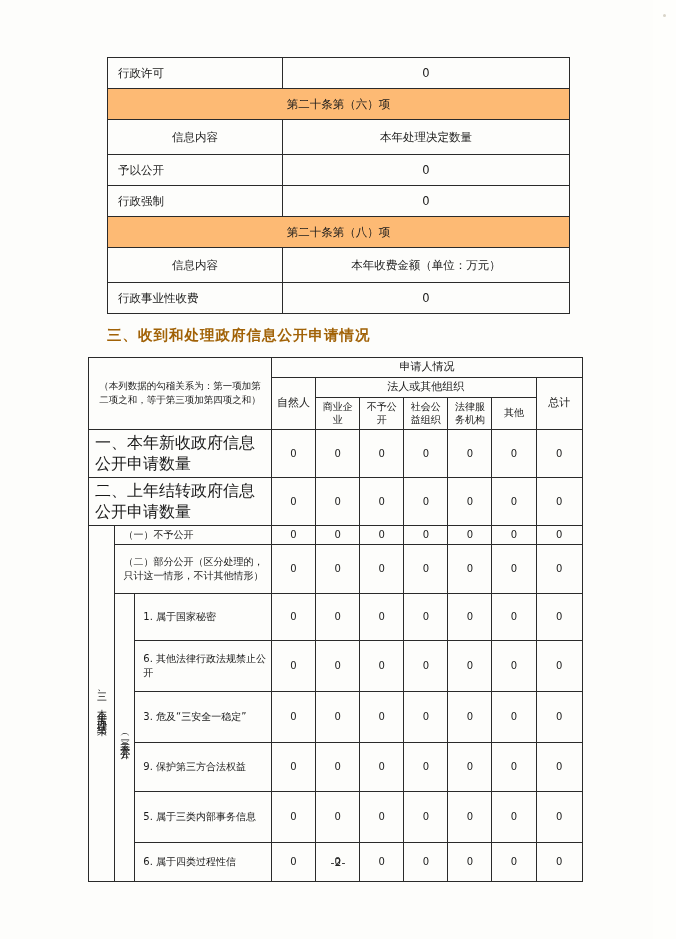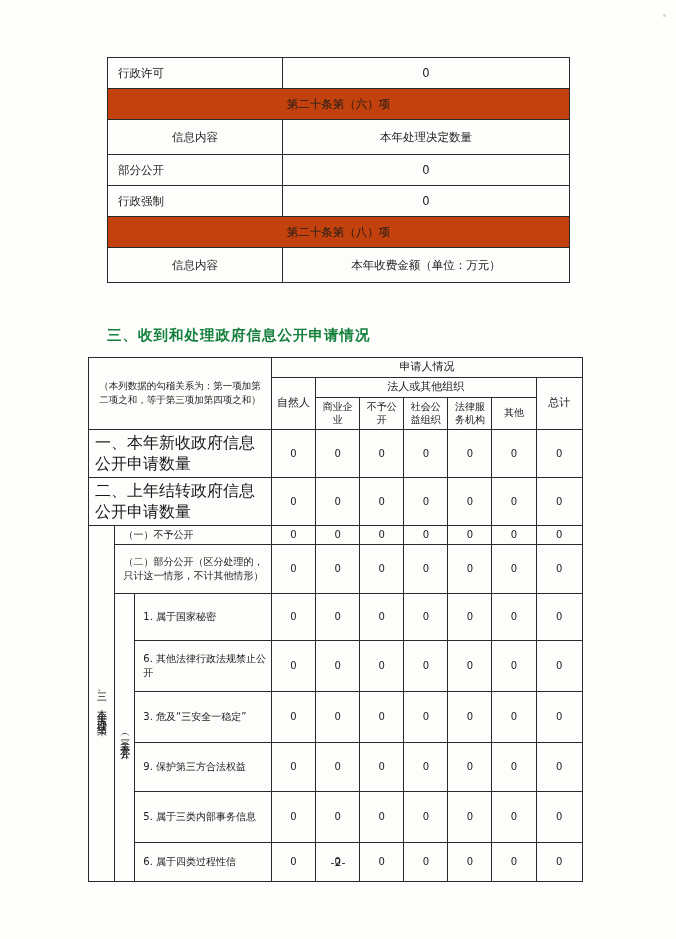--- a/index.html
+++ b/index.html
@@ -50,42 +50,42 @@
     vertical-align: middle;
   }
   .tbl-top td.label {
     text-align: left;
     padding-left: 10px;
   }
   .tbl-top td.val {
     text-align: center;
   }
   .tbl-top td.section {
-    background: #c2410c;
+    background: #fdba74;
     text-align: center;
     font-size: 11.5px;
   }
   .tbl-top td.hdr {
     text-align: center;
     font-size: 11.5px;
   }
   .tbl-top td.tall {
     height: 34px;
     font-family: Liberation Serif, serif;
   }
 
   
   .heading {
     position: absolute;
     left: 107px;
     top: 326px;
     font-size: 14.5px;
     font-weight: bold;
     letter-spacing: 1px;
-    color: #15803d;
+    color: #a16207;
     font-family: "DejaVu Sans", "Liberation Sans", sans-serif;
   }
 
   
   .tbl-main {
     position: absolute;
     left: 88px;
     top: 357px;
     width: 495px;
   }
@@ -165,33 +165,37 @@
         <td class="val">0</td>
       </tr>
       <tr>
         <td class="section" colspan="2">第二十条第（六）项</td>
       </tr>
       <tr>
         <td class="hdr tall">信息内容</td>
         <td class="hdr tall">本年处理决定数量</td>
       </tr>
       <tr>
-        <td class="label">部分公开</td>
+        <td class="label">予以公开</td>
         <td class="val">0</td>
       </tr>
       <tr>
         <td class="label">行政强制</td>
         <td class="val">0</td>
       </tr>
       <tr>
         <td class="section" colspan="2">第二十条第（八）项</td>
       </tr>
       <tr>
         <td class="hdr tall">信息内容</td>
         <td class="hdr tall">本年收费金额（单位：万元）</td>
+      </tr>
+      <tr>
+        <td class="label">行政事业性收费</td>
+        <td class="val">0</td>
       </tr>
     </tbody>
   </table>
 
   <div class="heading">三、收到和处理政府信息公开申请情况</div>
 
   <table class="tbl-main">
     <colgroup>
       <col style="width:24px">
       <col style="width:18px">

